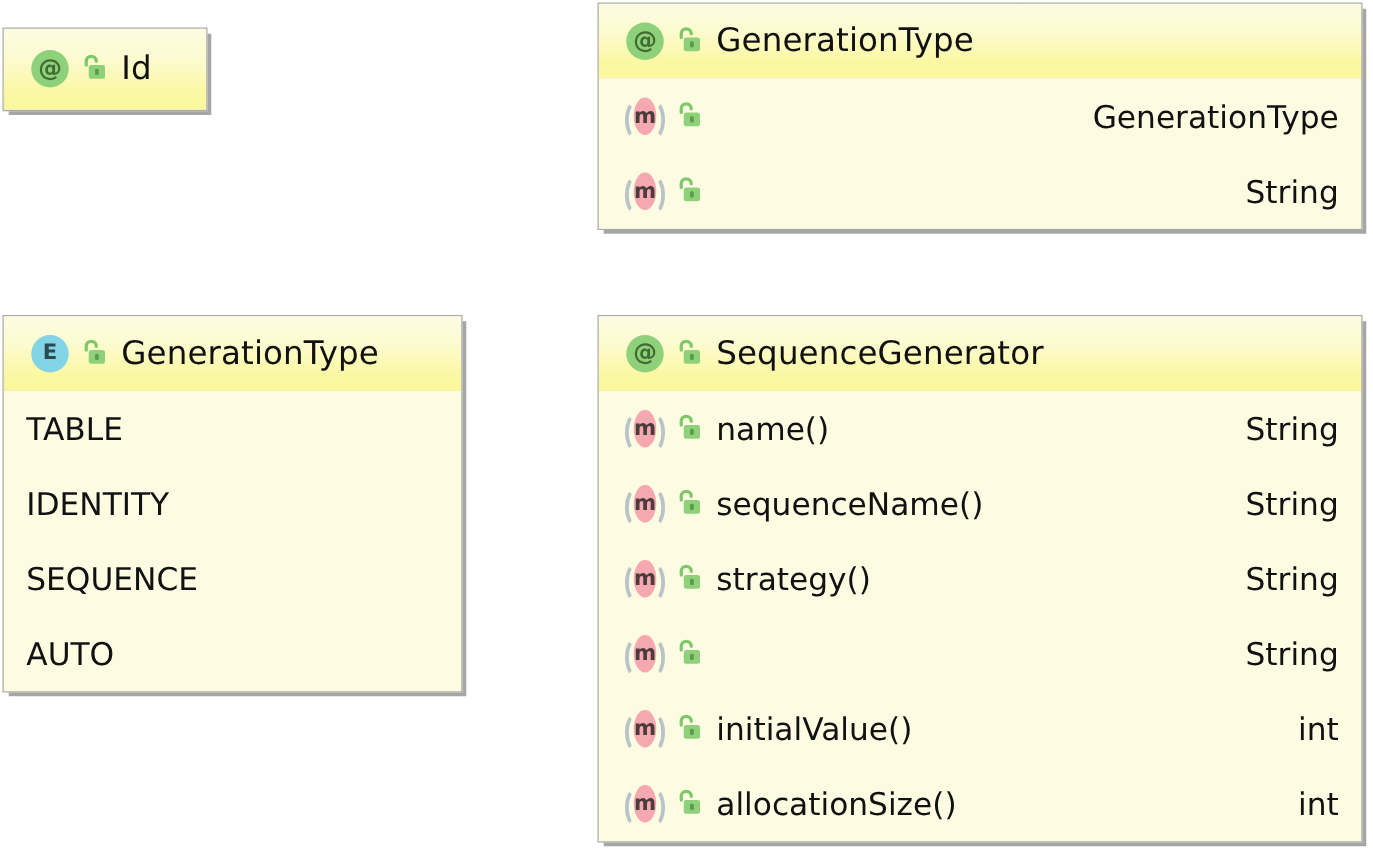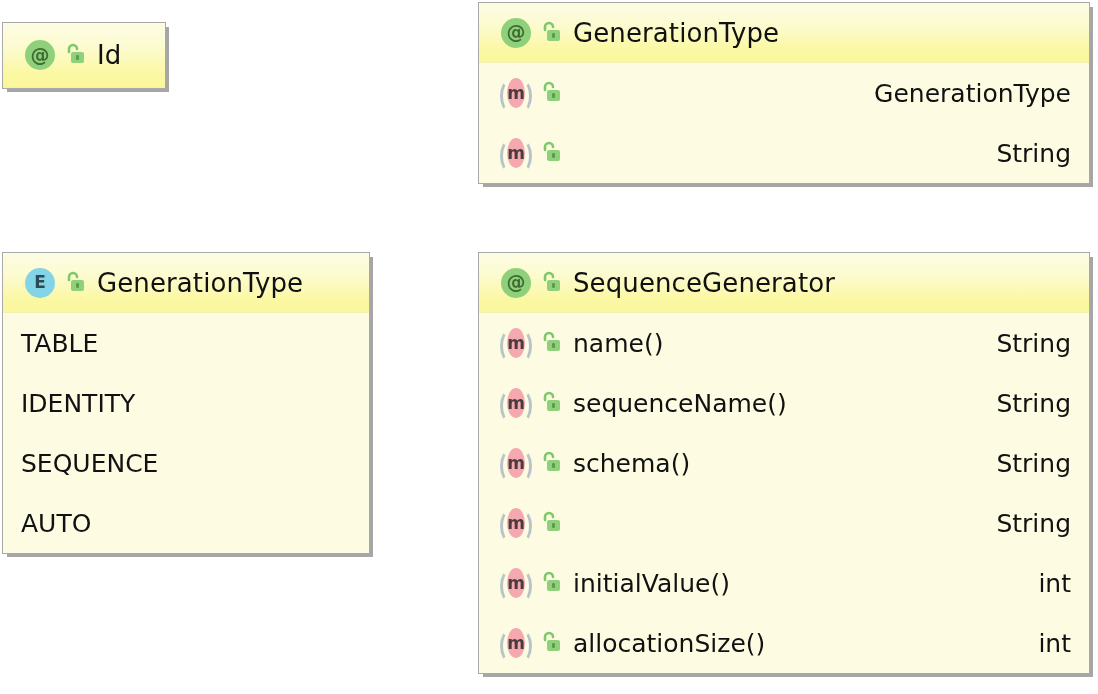--- a/index.html
+++ b/index.html
@@ -343,21 +343,21 @@
           <span class="letter">m</span>
           </span>
       </span>
       <span class="lock-slot">
         <svg class="icon-lock" width="22" height="24" viewBox="0 0 22 24" aria-hidden="true">
           <path d="M6 10 V7 a4 4 0 0 1 8 0" fill="none" stroke="#7ec86a" stroke-width="2.6" stroke-linecap="round"></path>
           <rect x="8" y="10" width="13" height="11" rx="2" fill="#8fd07a"></rect>
           <rect x="13" y="13" width="3" height="5" rx="1.2" fill="#5d9a4d"></rect>
         </svg>
       </span>
-      <span class="row-name">schema()</span>
+      <span class="row-name">strategy()</span>
       <span class="row-type">String</span>
     </div>
 
     <div class="uml-row">
       <span class="icon-slot">
         <span class="icon-method">
             <span class="arc-l"></span>
             <span class="arc-r"></span>
             <span class="disc"></span>
           <span class="letter">m</span>

